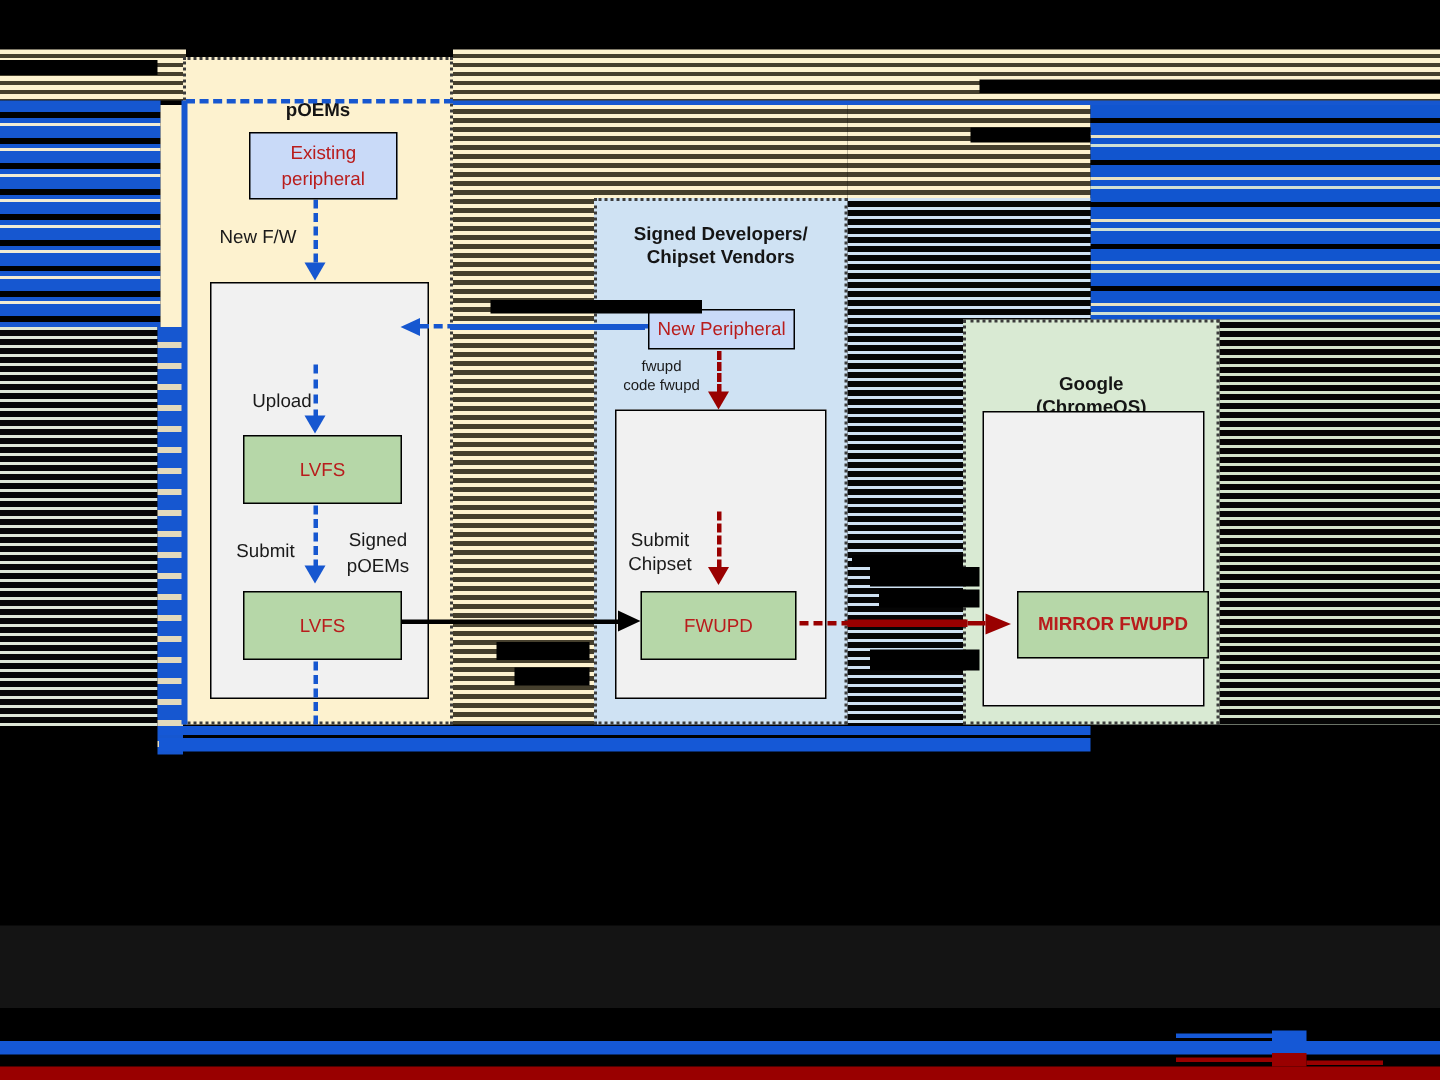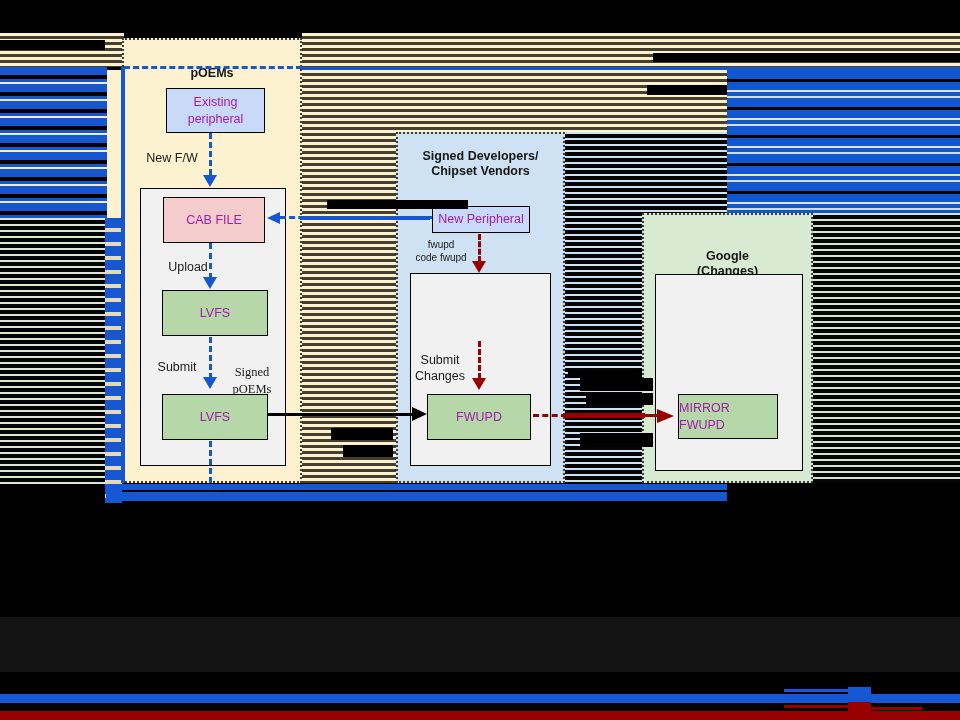--- a/index.html
+++ b/index.html
@@ -40,39 +40,39 @@
   #t-poems{top:26px;}
   #t-plugin{top:15px;}
   #t-google{top:10px;margin-top:24px;}
   
   .graybox{background:#f1f1f1;border:1.5px solid #000;box-sizing:border-box;z-index:4;}
   #g1{left:140px;top:188px;width:146px;height:278px;}
   #g2{left:410px;top:273px;width:141px;height:193px;}
   #g3{left:655px;top:274px;width:148px;height:197px;}
   
   .box{border:1.5px solid #000;box-sizing:border-box;display:flex;flex-direction:column;
-       align-items:center;justify-content:center;text-align:left;font-size:12.5px;
-       line-height:17px;z-index:6;color:#a21caf;}
+       align-items:center;justify-content:center;text-align:center;font-size:12.5px;
+       line-height:17px;z-index:6;color:#b91c1c;}
   #b-existing{left:166px;top:88px;width:99px;height:45px;background:#c9daf8;}
   #b-cab{left:163px;top:197px;width:102px;height:46px;background:#f4cccc;}
   #b-lvfs1{left:162px;top:290px;width:106px;height:46px;background:#b6d7a8;}
   #b-lvfs2{left:162px;top:394px;width:106px;height:46px;background:#b6d7a8;}
   #b-newperiph{left:432px;top:206px;width:98px;height:27px;background:#c9daf8;}
   #b-plugin{left:427px;top:293px;width:107px;height:47px;background:#f4cccc;}
   #b-fwupd{left:427px;top:394px;width:104px;height:46px;background:#b6d7a8;}
   #b-mlvfs{left:678px;top:294px;width:108px;height:46px;background:#b6d7a8;}
-  #b-mfwupd{left:678px;top:394px;width:100px;height:45px;background:#b6d7a8;}
+  #b-mfwupd{left:678px;top:394px;width:128px;height:45px;background:#b6d7a8;font-weight:bold;}
   #b-testfw{left:656px;top:573px;width:144px;height:44px;background:#ededed;border:none;
             font-weight:bold;font-size:12.5px;z-index:8;}
   
   .lab{z-index:5;font-size:12.5px;line-height:16px;text-align:center;color:#1a1a1a;}
   #lab-newfw{left:136px;top:150px;width:72px;}
   #lab-upload{left:163px;top:259px;width:50px;}
   #lab-submit{left:152px;top:359px;width:50px;}
-  #lab-signed{left:224px;top:364px;width:56px;line-height:17px;font-family:Liberation Serif, serif;}
+  #lab-signed{left:224px;top:352px;width:56px;line-height:17px;}
   #lab-fwupdcode{left:408px;top:238px;width:66px;font-size:10px;line-height:13px;}
   #lab-subchg{left:410px;top:352px;width:60px;}
   
   .z5{z-index:5;}
   .vdash-blue{width:0;border-left:3px dashed #1657d0;}
   .vdash-red{width:0;border-left:3px dashed #990000;}
   .hdash-blue{height:0;border-top:3px dashed #1657d0;}
   .hdash-red{height:0;border-top:3px dashed #990000;}
   #av1{left:209px;top:133px;height:42px;}
   #av2{left:209px;top:243px;height:36px;}
@@ -150,21 +150,21 @@
   </div>
   <div class="abs container" id="c-plugin">
     <div class="ctitle" id="t-plugin">
       <div>Signed Developers/</div>
       <div>Chipset Vendors</div>
     </div>
   </div>
   <div class="abs container" id="c-google">
     <div class="ctitle" id="t-google">
       <div>Google</div>
-      <div>(Changes)</div>
+      <div>(ChromeOS)</div>
     </div>
   </div>
 
   <div class="abs hdash-blue" id="hline-dash"></div>
   <div class="abs" id="hline-solid"></div>
   <div class="abs" id="vline-blue"></div>
 
   <div class="abs graybox" id="g1"></div>
   <div class="abs graybox" id="g2"></div>
   <div class="abs graybox" id="g3"></div>
@@ -200,28 +200,27 @@
   <div class="abs lab" id="lab-signed">
     <div>Signed</div>
     <div>pOEMs</div>
   </div>
   <div class="abs lab" id="lab-fwupdcode">
     <div>fwupd</div>
     <div>code fwupd</div>
   </div>
   <div class="abs lab" id="lab-subchg">
     <div>Submit</div>
-    <div>Changes</div>
+    <div>Chipset</div>
   </div>
 
   <div class="abs box" id="b-existing">
     <div>Existing</div>
     <div>peripheral</div>
   </div>
-  <div class="abs box" id="b-cab">CAB FILE</div>
   <div class="abs box" id="b-lvfs1">LVFS</div>
   <div class="abs box" id="b-lvfs2">LVFS</div>
   <div class="abs box" id="b-newperiph">New Peripheral</div>
   <div class="abs box" id="b-fwupd">FWUPD</div>
   <div class="abs box" id="b-mfwupd">MIRROR FWUPD</div>
 
   <div class="abs blob" id="bb1"></div>
   <div class="abs blob" id="bb2"></div>
   <div class="abs blob" id="bb3"></div>
   <div class="abs blob" id="bb4"></div>

